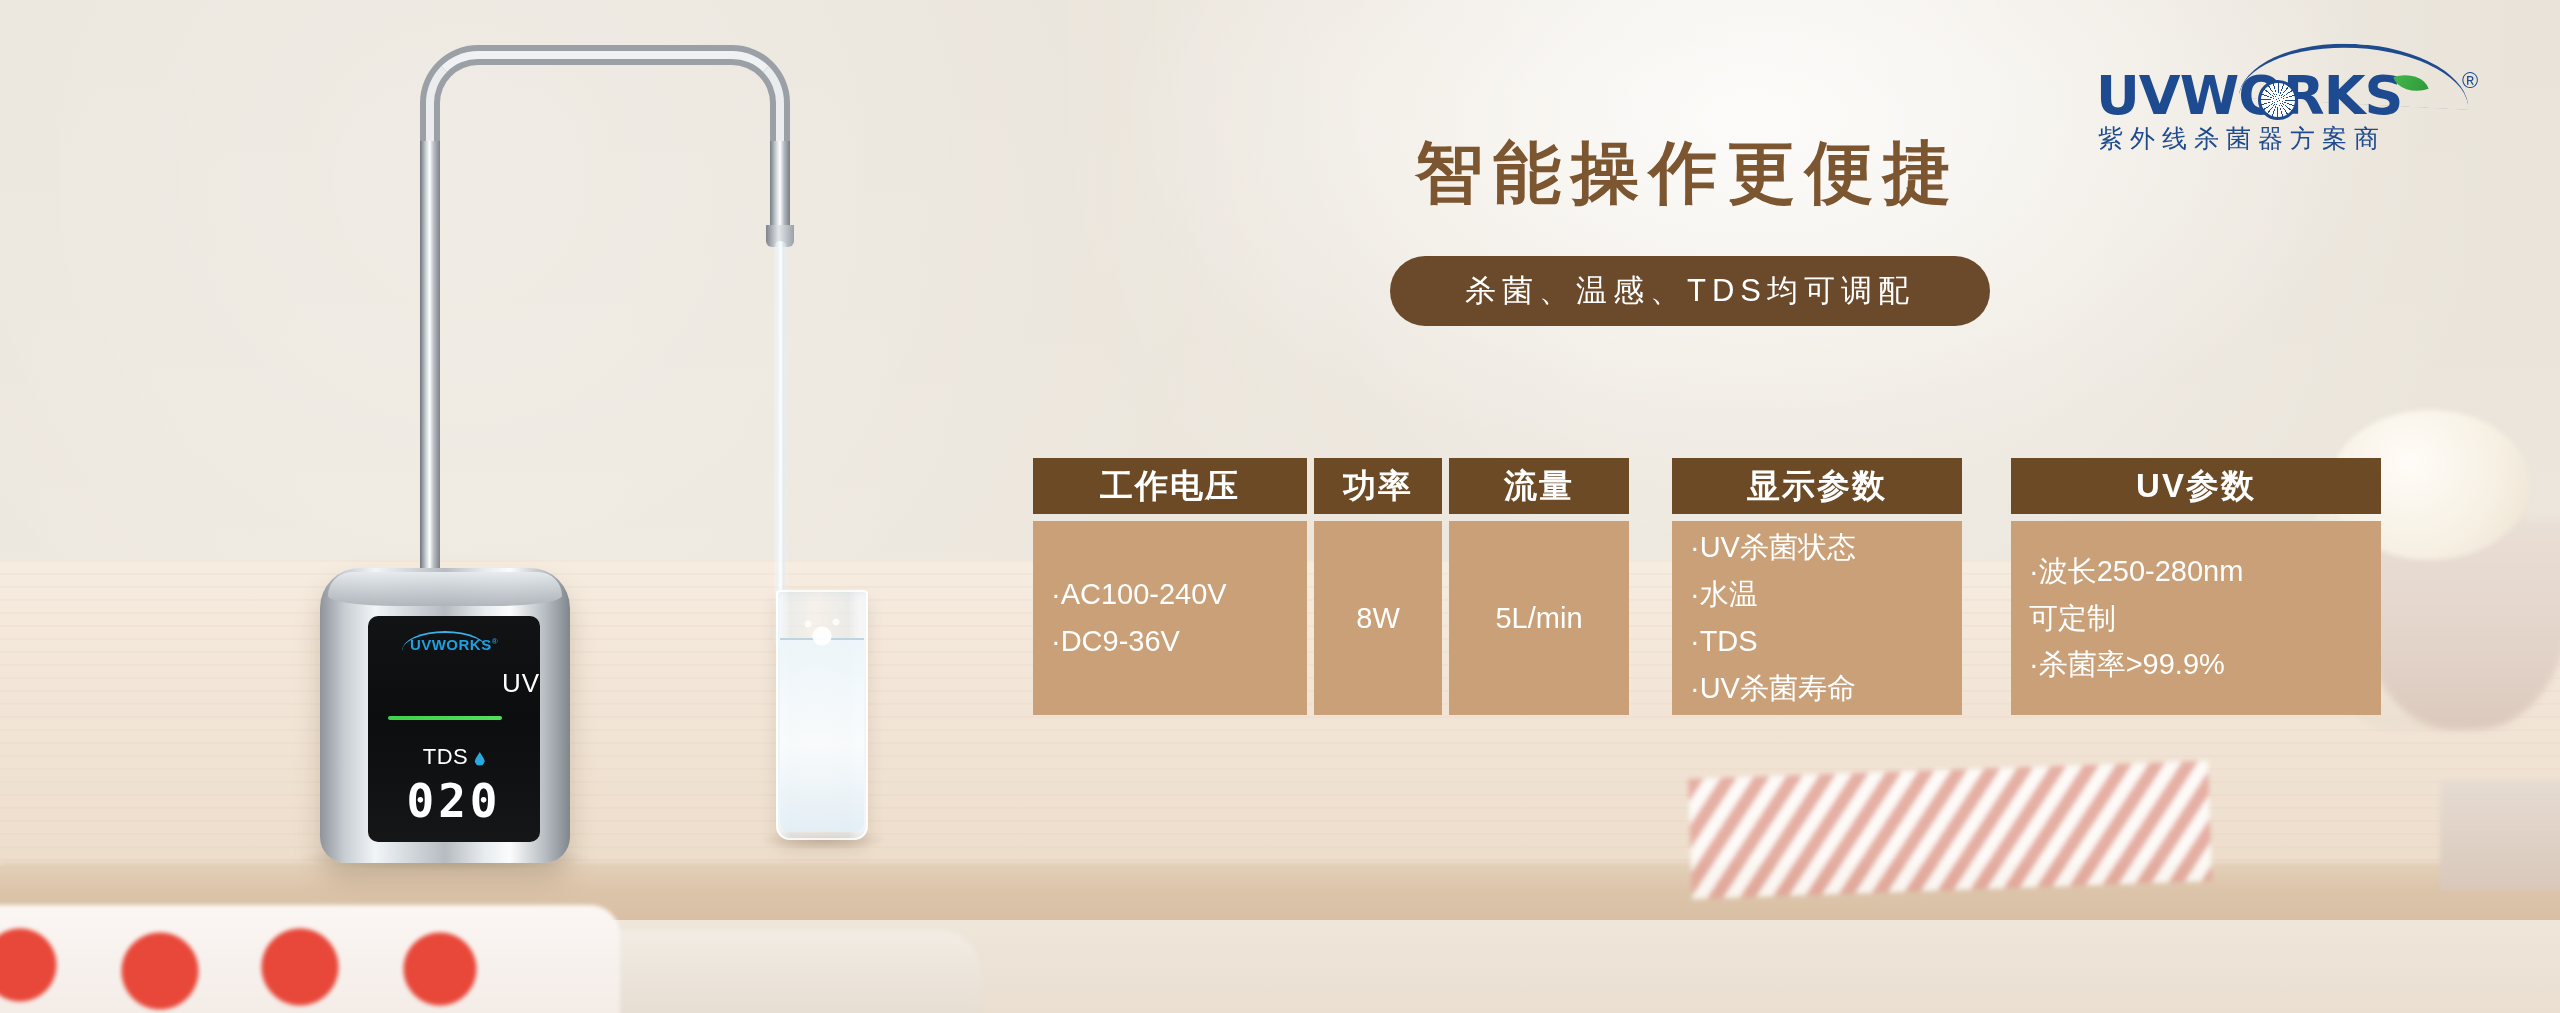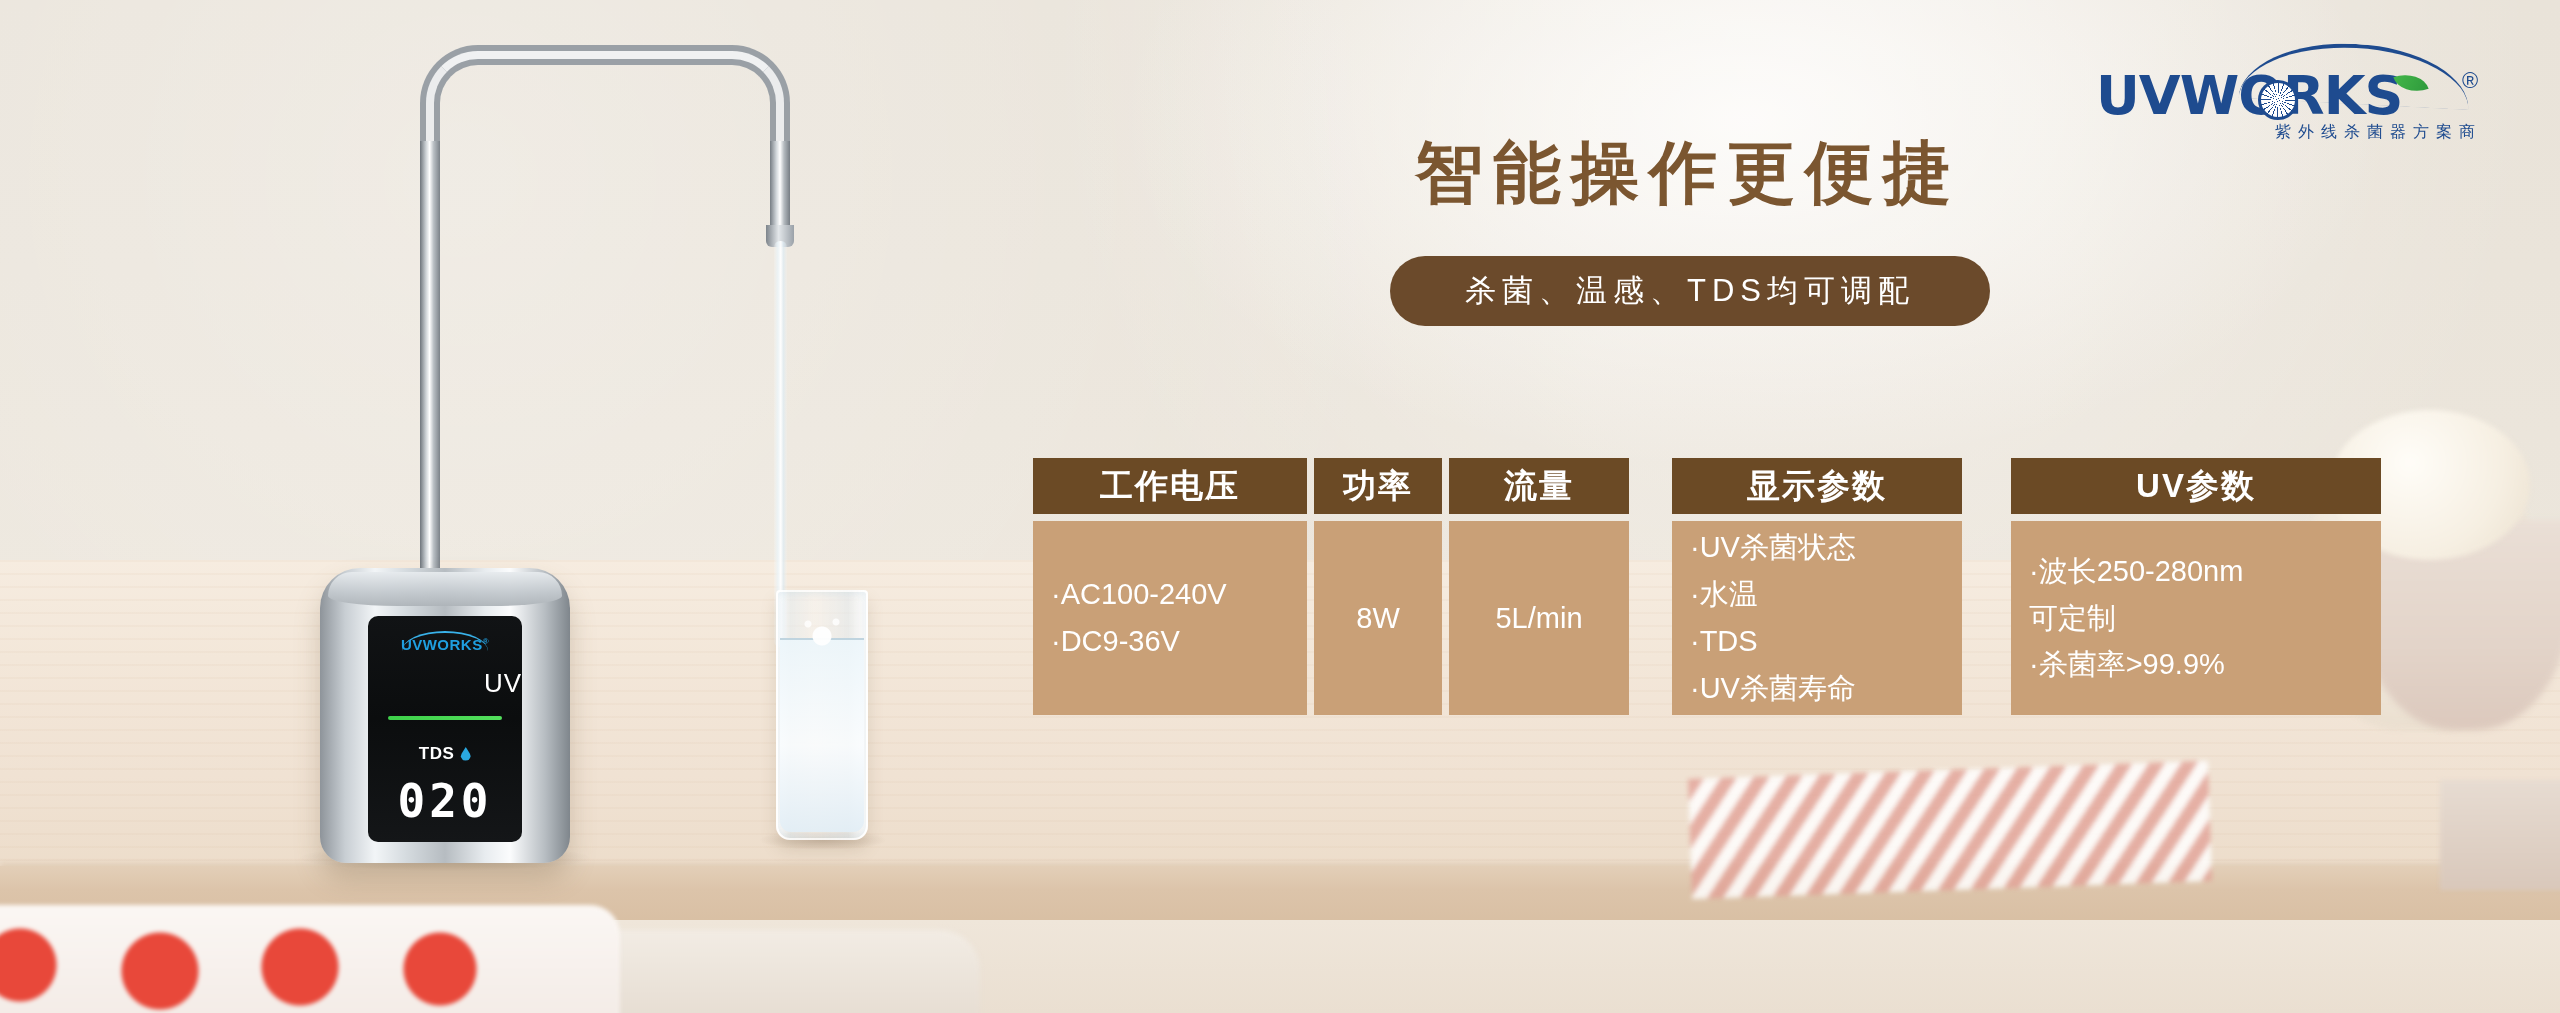--- a/index.html
+++ b/index.html
@@ -136,21 +136,21 @@
     background:linear-gradient(90deg,
       #8e949a 0%, #c8ced3 10%, #f2f5f7 22%, #d6dcE0 34%,
       #b6bcc1 50%, #e8ecef 66%, #fbfcfd 76%, #b7bdc2 90%, #7f868c 100%);
     box-shadow:0 16px 26px rgba(120,96,70,.28);
   }
   .dev-top{
     position:absolute;left:8px;top:4px;width:234px;height:34px;border-radius:40px 40px 50% 50%;
     background:linear-gradient(180deg,#e7ebee 0%, #c3c9ce 60%, #aeb4b9 100%);opacity:.95;
   }
   .dev-screen{
-    position:absolute;left:48px;top:48px;width:154px;height:226px;border-radius:10px;
+    position:absolute;left:48px;top:48px;width:172px;height:226px;border-radius:10px;
     background:linear-gradient(180deg,#111315 0%, #0b0d0e 45%, #141618 100%);
     overflow:hidden;
   }
   .scr-logo{
     position:absolute;left:0;right:0;top:20px;text-align:center;
     color:#1f9fe0;font-weight:bold;font-size:15px;letter-spacing:.5px;
   }
   .scr-logo sup{font-size:8px;}
   .scr-arc{
     position:absolute;left:34px;top:15px;width:86px;height:18px;
@@ -159,21 +159,21 @@
   .scr-uv{
     position:absolute;left:0;right:0;top:52px;text-align:right;
     color:#ffffff;font-size:26px;font-weight:300;letter-spacing:1px;
   }
   .scr-bar{
     position:absolute;left:20px;top:100px;width:114px;height:4px;border-radius:2px;
     background:linear-gradient(90deg,#3ed14a,#52e05c);
   }
   .scr-tds-row{
     position:absolute;left:0;right:0;top:128px;text-align:center;
-    color:#ffffff;font-size:17px;font-weight:bold;letter-spacing:.5px;
+    color:#ffffff;font-size:22px;font-weight:normal;letter-spacing:.5px;
   }
   .drop{
     display:inline-block;width:11px;height:14px;margin-left:6px;vertical-align:-2px;
     background:#2aa8e0;border-radius:50% 50% 50% 50%/60% 60% 40% 40%;
     transform:rotate(0deg);
     clip-path:polygon(50% 0%, 88% 48%, 96% 70%, 74% 96%, 26% 96%, 4% 70%, 12% 48%);
   }
   .scr-digits{
     position:absolute;left:0;right:0;top:158px;text-align:center;
     color:#ffffff;font-family:"DejaVu Sans Mono","Liberation Mono",monospace;
@@ -305,22 +305,22 @@
   }
   .br-leaf{
     position:absolute;left:306px;top:34px;width:30px;height:22px;
     background:linear-gradient(135deg,#43b649,#2e9a3c);
     border-radius:0 100% 0 100%;transform:rotate(-18deg);
   }
   .br-reg{
     position:absolute;left:372px;top:30px;color:#1e4b8f;font-size:22px;font-weight:normal;
   }
   .br-sub{
-    position:absolute;left:8px;top:84px;width:384px;text-align:right;
-    color:#1e4b8f;font-size:16px;letter-spacing:7px;
+    position:absolute;left:8px;top:84px;width:384px;text-align:left;
+    color:#1e4b8f;font-size:25px;letter-spacing:7px;
   }
 
   
   .headline{
     position:absolute;left:1368px;top:128px;width:640px;text-align:center;
     color:#7b5630;font-size:68px;font-weight:bold;letter-spacing:10px;
     font-family:"DejaVu Serif","Liberation Serif",serif;
   }
   .pill{
     position:absolute;left:1390px;top:256px;width:600px;height:70px;border-radius:35px;

